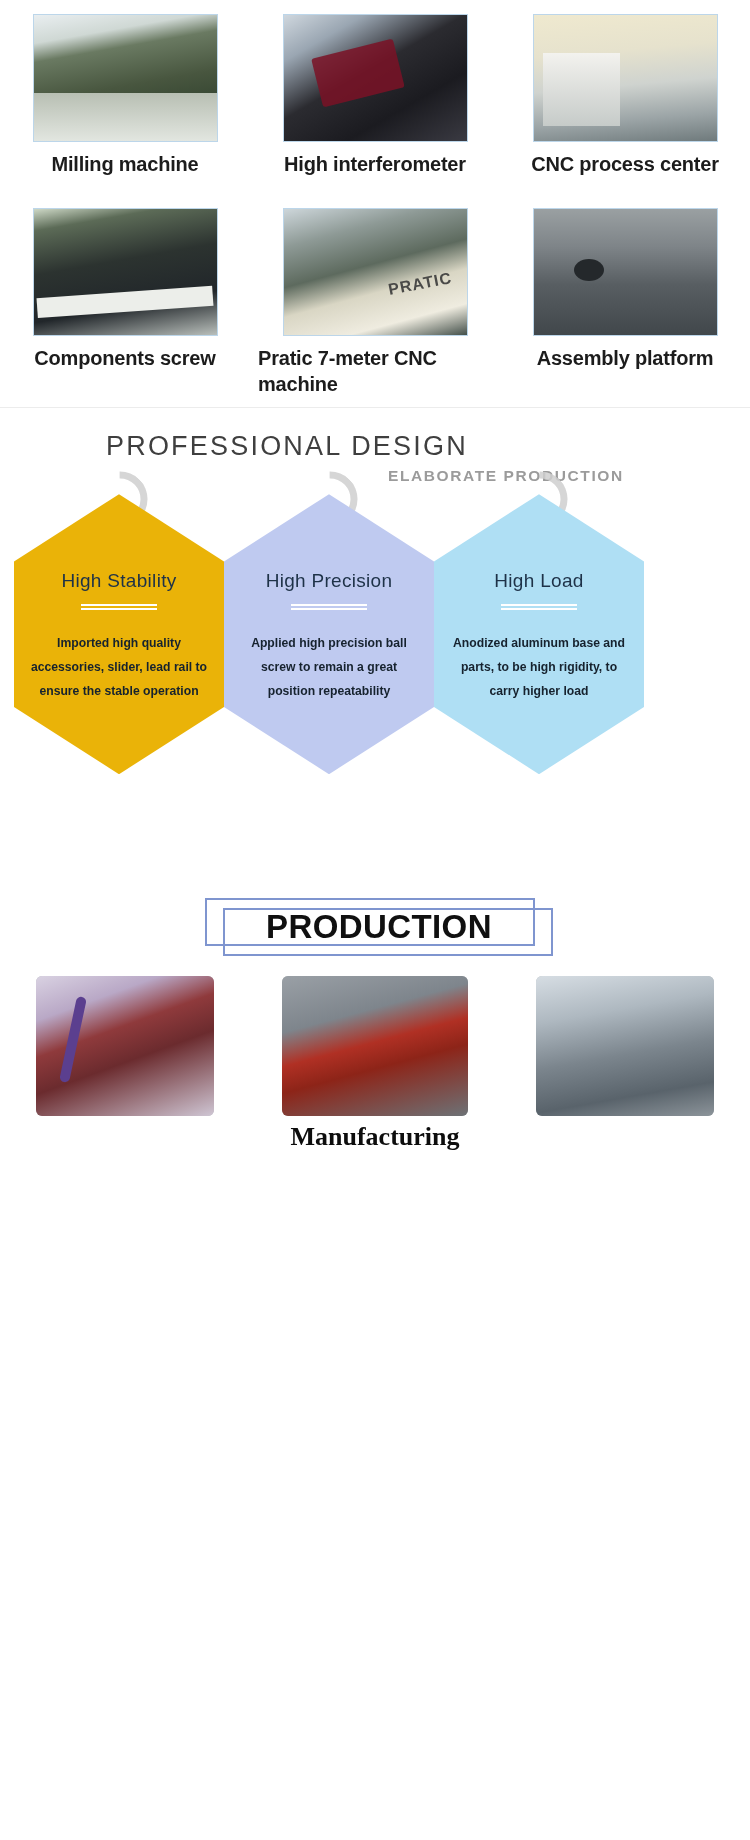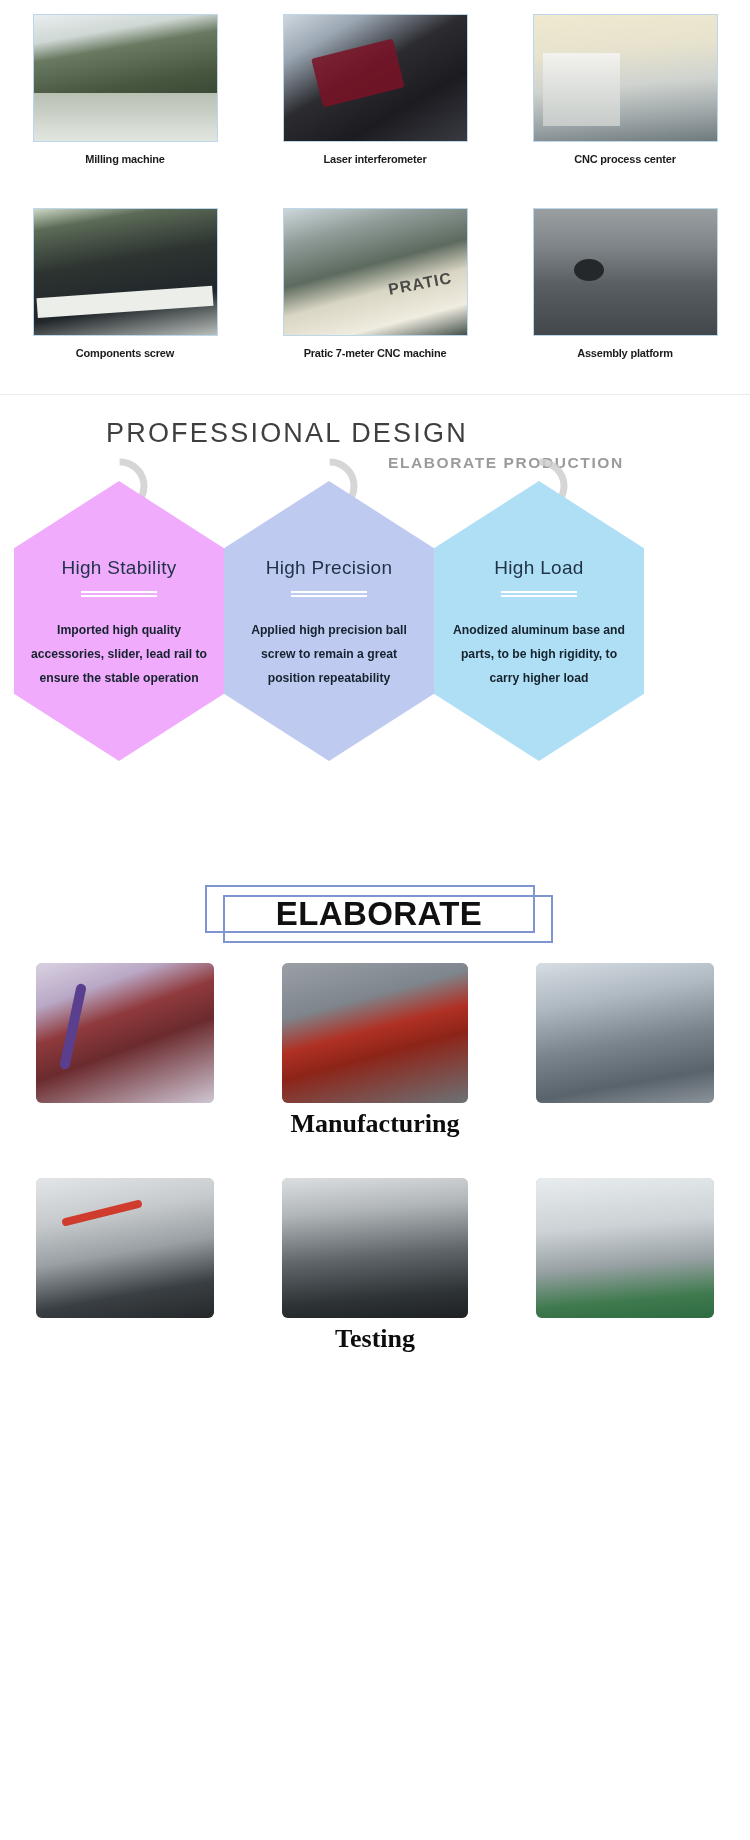--- a/index.html
+++ b/index.html
@@ -35,21 +35,21 @@
   .equip-thumb {
     width: 185px;
     height: 128px;
     border: 1px solid #bcd6ea;
     background: #d8dee2;
     position: relative;
     overflow: hidden;
   }
   .equip-cap {
     margin-top: 10px;
-    font-size: 11px;
+    font-size: 20px;
     font-weight: bold;
     color: #1c1c1c;
     text-align: left;
     line-height: 1.28;
     letter-spacing: -0.2px;
     min-height: 38px;
   }
   .equip-row + .equip-row { margin-top: 18px; }
 
   
@@ -92,21 +92,21 @@
   }
 
   .hex-wrap { position: absolute; left: 0; top: 86px; width: 750px; height: 390px; }
   .hex {
     position: absolute;
     width: 210px;
     height: 280px;
     clip-path: polygon(50% 0%, 100% 24%, 100% 76%, 50% 100%, 0% 76%, 0% 24%);
     padding-top: 38px;
   }
-  .hex-1 { left: 14px;  top: 0;  background: #f0abfc; }
+  .hex-1 { left: 14px;  top: 0;  background: #eab308; }
   .hex-2 { left: 224px; top: 0;  background: #bfcaf0; }
   .hex-3 { left: 434px; top: 0;  background: #afdff4; }
   .hex-h {
     text-align: center; font-size: 19px; color: #1e3248; font-weight: 400;
     letter-spacing: .3px; margin-top: 38px;
   }
   .hex-rule {
     width: 76px; height: 6px; margin: 12px auto 0 auto;
     border-top: 2px solid #ffffff; border-bottom: 2px solid #ffffff;
   }
@@ -181,21 +181,21 @@
       <div class="equip-cell">
         <div class="equip-thumb">
           <span class="ph p-milling"></span>
         </div>
         <div class="equip-cap">Milling machine</div>
       </div>
       <div class="equip-cell">
         <div class="equip-thumb">
           <span class="ph p-laser"></span>
         </div>
-        <div class="equip-cap">Laser interferometer</div>
+        <div class="equip-cap">High interferometer</div>
       </div>
       <div class="equip-cell">
         <div class="equip-thumb">
           <span class="ph p-cnc"></span>
         </div>
         <div class="equip-cap">CNC process center</div>
       </div>
     </div>
 
     <div class="equip-row">
@@ -251,21 +251,21 @@
       </div>
 
     </div>
   </section>
 
   <section class="prod-section">
 
     <div class="prod-title-wrap">
       <span class="prod-box-a"></span>
       <span class="prod-box-b"></span>
-      <div class="prod-title">ELABORATE</div>
+      <div class="prod-title">PRODUCTION</div>
     </div>
 
     <div class="prod-row">
       <div class="prod-imgs">
         <div class="prod-cell">
           <div class="prod-thumb">
             <span class="ph m1"></span>
           </div>
         </div>
         <div class="prod-cell">
@@ -275,37 +275,17 @@
         </div>
         <div class="prod-cell">
           <div class="prod-thumb">
             <span class="ph m3"></span>
           </div>
         </div>
       </div>
       <div class="prod-label">Manufacturing</div>
     </div>
 
-    <div class="prod-row">
-      <div class="prod-imgs">
-        <div class="prod-cell">
-          <div class="prod-thumb">
-            <span class="ph t1"></span>
-          </div>
-        </div>
-        <div class="prod-cell">
-          <div class="prod-thumb mid">
-            <span class="ph t2"></span>
-          </div>
-        </div>
-        <div class="prod-cell">
-          <div class="prod-thumb">
-            <span class="ph t3"></span>
-          </div>
-        </div>
-      </div>
-      <div class="prod-label">Testing</div>
-    </div>
 
 
   </section>
 
 </div>
 
 </body></html>

